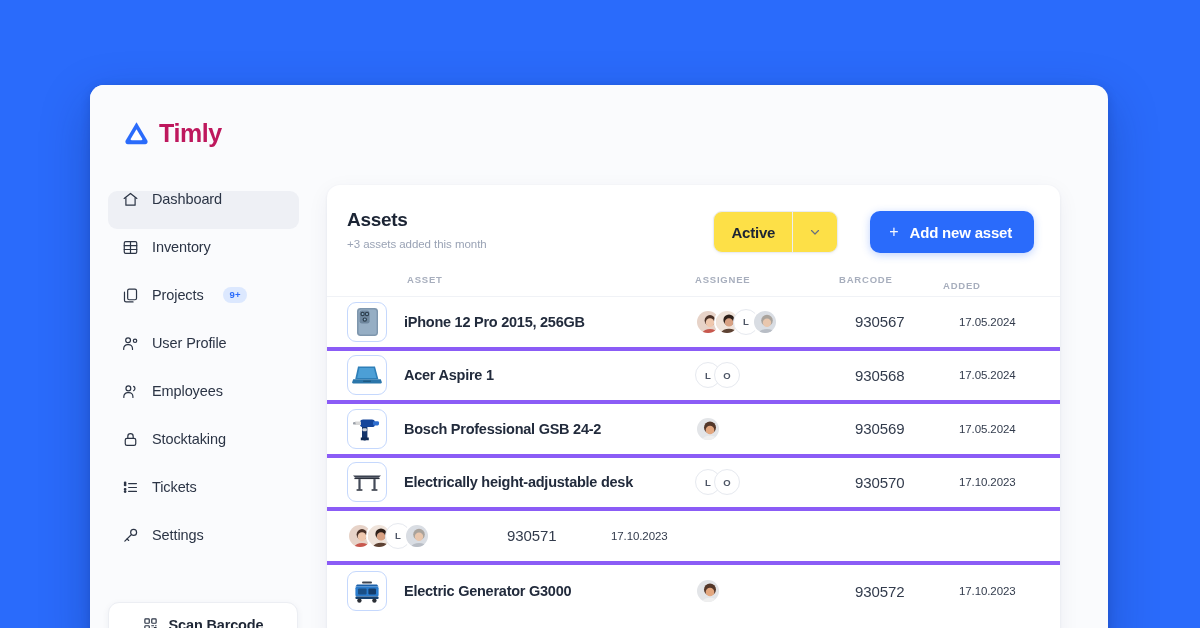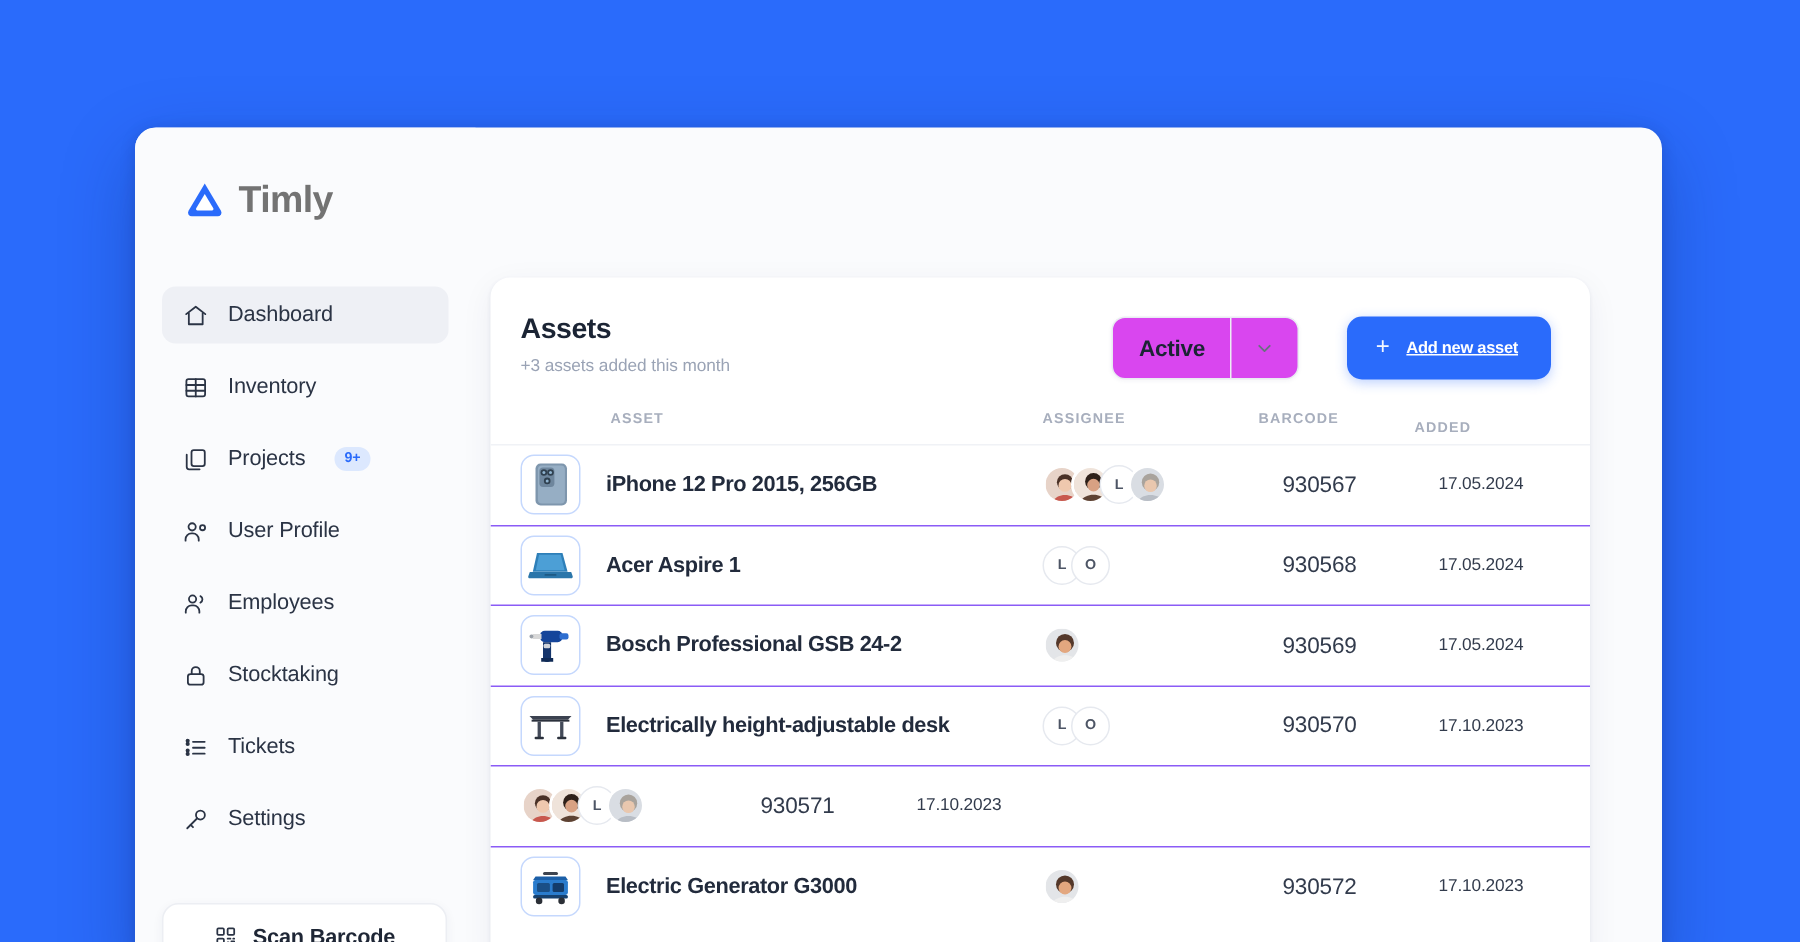--- a/index.html
+++ b/index.html
@@ -47,30 +47,30 @@
     align-items: center;
     gap: 9px;
     padding: 0 0 0 33px;
     height: 40px;
     margin-bottom: 38px;
   }
   .brand-logo { width: 27px; height: 27px; display: block; flex: 0 0 27px; }
   .brand-name {
     font-size: 25px;
     font-weight: bold;
-    color: #737373;
+    color: #be185d;
     letter-spacing: -0.4px;
     line-height: 1;
   }
 
   .nav { padding: 0 18px; display: flex; flex-direction: column; gap: 2px; }
 
   .nav-item {
     display: flex;
-    align-items: center;
+    align-items: flex-start;
     gap: 13px;
     height: 38px;
     padding: 0 14px;
     border-radius: 9px;
     cursor: pointer;
     margin-bottom: 8px;
   }
   .nav-item.active { background: #eef0f5; }
   .nav-icon {
     width: 17px; height: 17px;
@@ -157,21 +157,21 @@
     margin-top: 6px;
     letter-spacing: -0.05px;
   }
 
   .head-controls { display: flex; align-items: center; gap: 32px; padding-top: 2px; }
 
   .select-box {
     display: flex;
     align-items: stretch;
     height: 42px;
-    background: #d946ef;
+    background: #fde047;
     border: 1px solid #e9ecf2;
     border-radius: 9px;
     box-shadow: 0 1px 3px rgba(30, 45, 90, 0.05);
     cursor: pointer;
     overflow: hidden;
   }
   .select-value {
     display: flex; align-items: center;
     padding: 0 17px;
     font-size: 15px;
@@ -194,21 +194,21 @@
     border-radius: 10px;
     color: #fff;
     display: flex; align-items: center;
     gap: 11px;
     padding: 0 22px 0 19px;
     cursor: pointer;
     font-family: inherit;
     box-shadow: 0 2px 8px rgba(42, 107, 251, 0.3);
   }
   .add-plus { font-size: 16px; line-height: 1; font-weight: normal; opacity: .95; }
-  .add-label { font-size: 11px; font-weight: bold; letter-spacing: -0.2px; text-decoration: underline; }
+  .add-label { font-size: 15px; font-weight: bold; letter-spacing: -0.2px; }
 
   
   .tbl { width: 100%; }
   .th-row {
     display: flex;
     align-items: center;
     height: 34px;
     border-bottom: 1px solid #f0f2f6;
     padding: 0 0 0 20px;
   }
@@ -220,21 +220,21 @@
   }
   .col-asset   { flex: 0 0 348px; padding-left: 60px; }
   .col-assignee{ flex: 0 0 144px; }
   .col-barcode { flex: 0 0 104px; }
   .col-added   { flex: 1; margin-top: 11px; }
 
   .tr {
     display: flex;
     align-items: center;
     height: 53.5px;
-    border-bottom: 1px solid #8b5cf6;
+    border-bottom: 4px solid #8b5cf6;
     padding: 0 0 0 20px;
     cursor: pointer;
   }
   .tr:last-child { border-bottom: none; align-items: center; }
 
   .cell-asset {
     flex: 0 0 348px;
     display: flex;
     align-items: center;
     gap: 17px;

